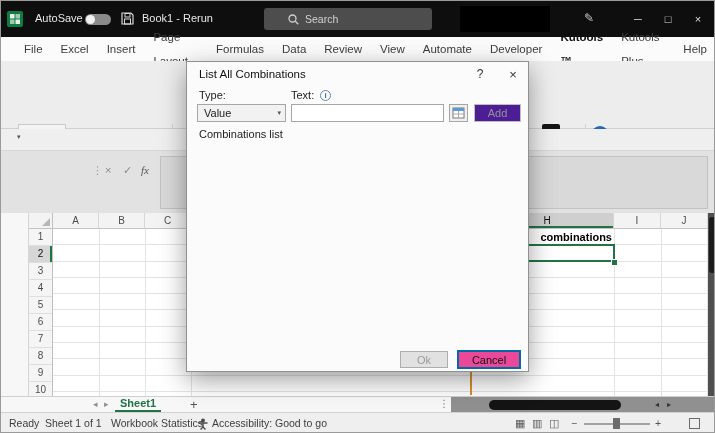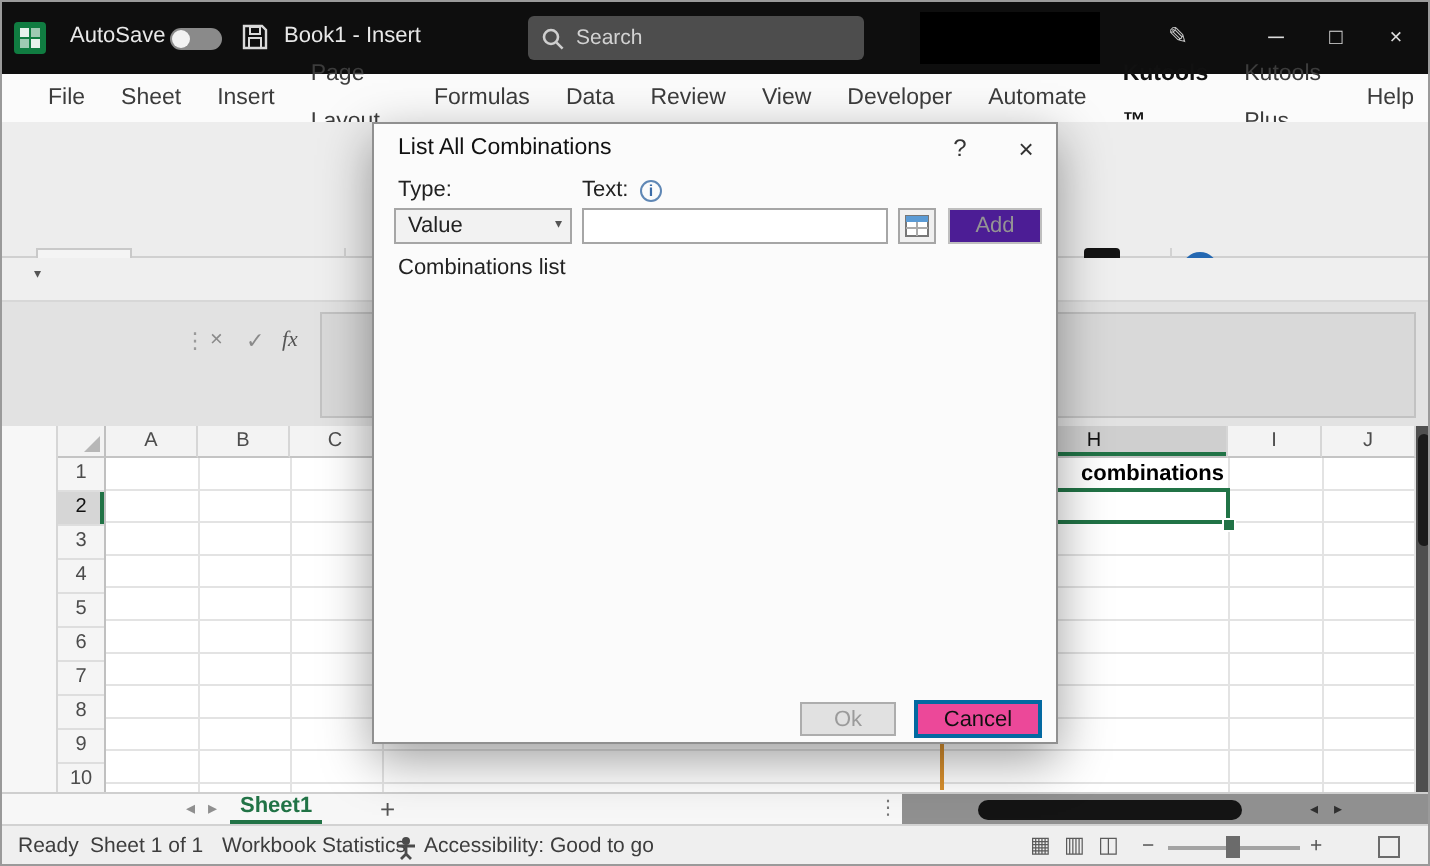--- a/index.html
+++ b/index.html
@@ -7,21 +7,21 @@
        font-family:"Liberation Sans",sans-serif;font-size:11px;color:#222;
        box-sizing:border-box;border:1px solid #9a9a9a;background:#fff;}
   .a{position:absolute;}
   .txt{position:absolute;white-space:nowrap;}
   .ctr{display:flex;align-items:center;justify-content:center;}
 
   
   .titlebar{left:0;top:0;width:715px;height:36px;background:#0e0e0e;}
   .tb-text{color:#e8e8e8;font-size:11px;}
   .searchbox{left:263px;top:7px;width:168px;height:22px;border-radius:3px;background:#4d4d4d;
-             display:flex;align-items:center;gap:6px;padding-left:7px;box-sizing:border-box;}
+             display:flex;align-items:center;gap:6px;padding-left:24px;box-sizing:border-box;}
   .searchbox span{color:#d2d2d2;font-size:10.5px;}
   .wbtn{top:0;width:30px;height:36px;color:#dcdcdc;font-size:11px;}
   .toggle{left:84px;top:13px;width:26px;height:11px;border-radius:6px;background:#8a8a8a;}
   .knob{position:absolute;left:1px;top:1px;width:9px;height:9px;border-radius:50%;background:#f2f2f2;}
 
   
   .menubar{left:0;top:36px;width:715px;height:24px;background:#fbfbfb;display:flex;align-items:center;padding-left:14px;box-sizing:border-box;}
   .mtab{padding:0 9px;font-size:11.5px;color:#3c3c3c;line-height:24px;cursor:default;}
   .mtab.active{font-weight:700;color:#111;box-shadow:inset 0 -2.5px 0 #217346;}
 
@@ -108,46 +108,46 @@
     </svg>
     <span class="txt tb-text" style="left:34px;top:11px">AutoSave</span>
     <span class="a toggle">
         <span class="knob"></span>
       </span>
     <svg class="a" style="left:120px;top:11px" width="13" height="13">
       <path d="M1 1 h9 l2 2 v9 h-11 z" fill="none" stroke="#d9d9d9" stroke-width="1.2"></path>
       <rect x="3.5" y="7" width="6" height="5" fill="none" stroke="#d9d9d9"></rect>
       <rect x="4" y="1.5" width="5" height="3.5" fill="none" stroke="#d9d9d9"></rect>
     </svg>
-    <span class="txt tb-text" style="left:141px;top:11px">Book1 - Insert</span>
+    <span class="txt tb-text" style="left:141px;top:11px">Book1 - Rerun</span>
     <div class="a searchbox">
       <svg width="11" height="11">
         <circle cx="4.5" cy="4.5" r="3.5" fill="none" stroke="#cfcfcf" stroke-width="1.3"></circle>
         <line x1="7.3" y1="7.3" x2="10.3" y2="10.3" stroke="#cfcfcf" stroke-width="1.3"></line>
       </svg>
       <span>Search</span>
     </div>
     <div class="a" style="left:459px;top:5px;width:90px;height:26px;background:#000"></div>
     <span class="txt" style="left:583px;top:10px;color:#c9c9c9;font-size:12px">✎</span>
     <div class="a wbtn ctr" style="left:622px">─</div>
     <div class="a wbtn ctr" style="left:652px">□</div>
     <div class="a wbtn ctr" style="left:682px">×</div>
   </div>
 
   <div class="a menubar">
     <span class="mtab">File</span>
-    <span class="mtab">Sheet</span>
+    <span class="mtab">Excel</span>
     <span class="mtab">Insert</span>
     <span class="mtab">Page Layout</span>
     <span class="mtab">Formulas</span>
     <span class="mtab">Data</span>
     <span class="mtab">Review</span>
     <span class="mtab">View</span>
+    <span class="mtab">Automate</span>
     <span class="mtab">Developer</span>
-    <span class="mtab">Automate</span>
     <span class="mtab active">Kutools ™</span>
     <span class="mtab">Kutools Plus</span>
     <span class="mtab">Help</span>
     <svg class="a" style="left:650px;top:41px" width="15" height="14">
       <path d="M1 1 h13 v9 h-7 l-3 3 v-3 h-3 z" fill="none" stroke="#555" stroke-width="1.2"></path>
     </svg>
     <div class="a ctr" style="left:672px;top:40px;width:34px;height:17px;border:1px solid #c9c9c9;border-radius:3px;gap:3px;background:#f4faf6">
       <svg width="10" height="10">
         <path d="M5 1 v6 M2.5 3.5 L5 1 L7.5 3.5 M1 7 v2 h8 v-2" fill="none" stroke="#217346" stroke-width="1.2"></path>
       </svg>

